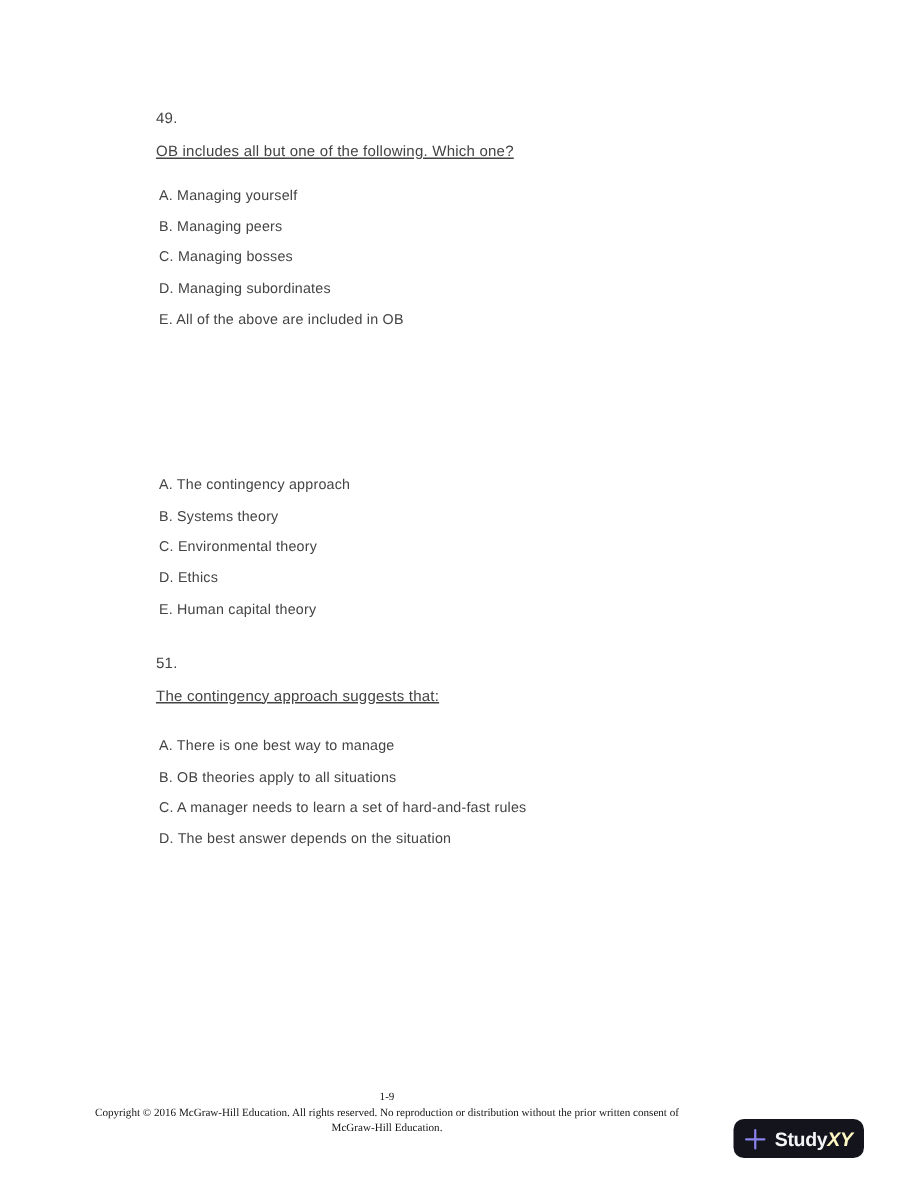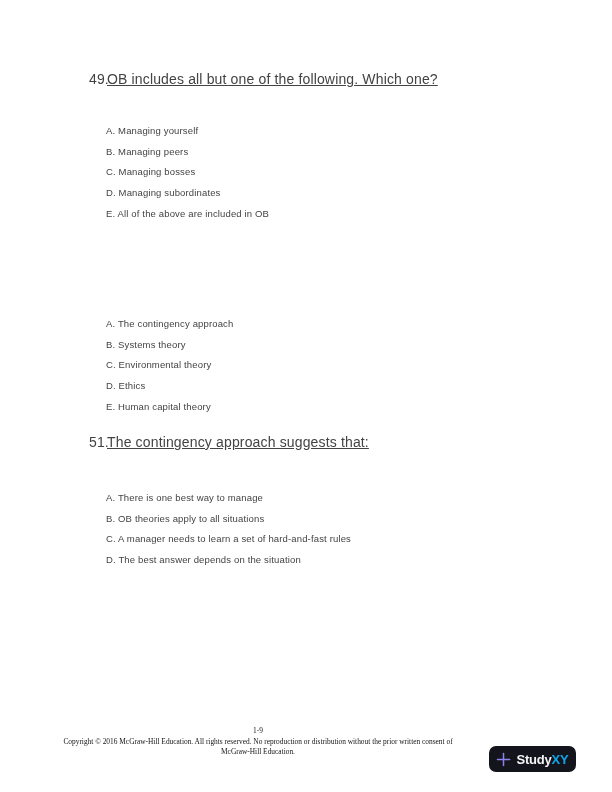--- a/index.html
+++ b/index.html
@@ -6,23 +6,23 @@
   .page{
     position:relative;
     width:612px;height:792px;
     margin:0 auto;
     background:#ffffff;
     font-family:"Liberation Sans",sans-serif;
     color:#434343;
     overflow:hidden;
   }
   .qhead{
-    position:absolute;left:89px;
+    position:absolute;left:104px;
     display:flex;
-    font-size:14px;line-height:21.5px;letter-spacing:0.15px;
+    font-size:10px;line-height:21.5px;letter-spacing:0.15px;flex-direction:column;
   }
   .q-num{width:18px;flex:none;}
   .q-text{width:434px;text-decoration:underline;}
   .opts{
     position:absolute;left:106px;
     font-size:9.5px;line-height:20.7px;letter-spacing:0.15px;
   }
   .footer{
     position:absolute;left:0;top:726px;width:516px;
     text-align:center;
@@ -33,21 +33,21 @@
   .badge{
     position:absolute;left:489px;top:746px;
     width:87px;height:26px;
     background:#14141d;border-radius:7px;
     display:flex;align-items:center;justify-content:center;gap:5px;
   }
   .brand{
     font-size:13px;font-weight:bold;color:#f5f5f7;letter-spacing:-0.2px;
     font-family:"Liberation Sans",sans-serif;
   }
-  .brand .accent{color:#0ea5e9;}
+  .brand .accent{color:#fef9c3;font-style:italic;}
 </style>
 </head>
 <body>
 
 <div class="page">
 
   <div class="qhead" style="top:69px">
     <span class="q-num">49.</span>
     <div class="q-text">OB includes all but one of the following. Which one?</div>
   </div>

